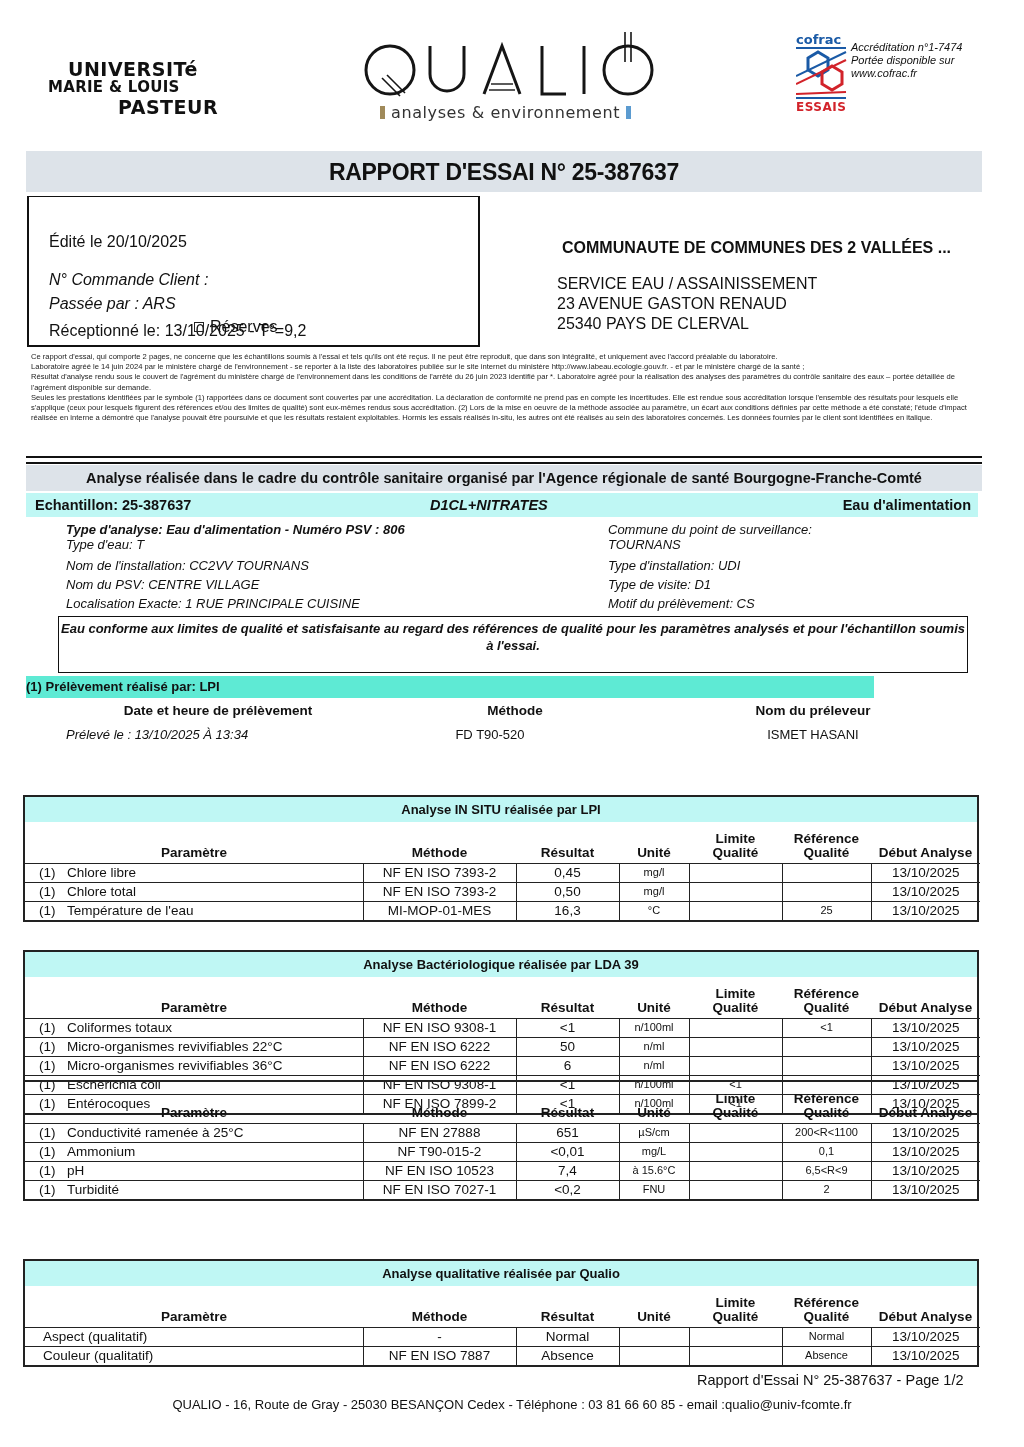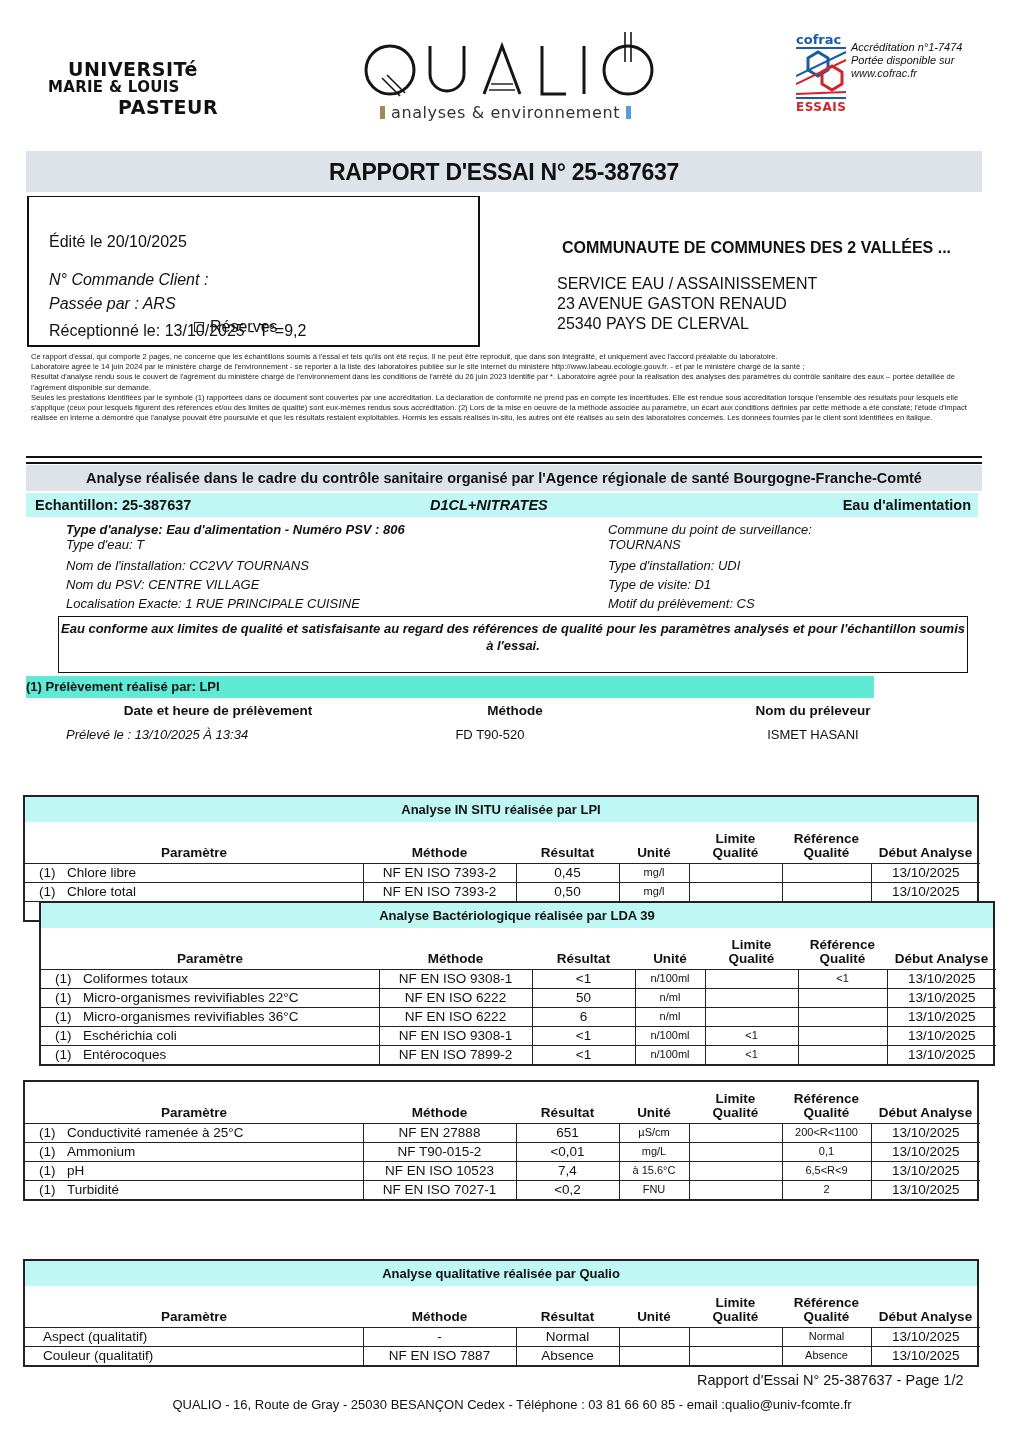--- a/index.html
+++ b/index.html
@@ -251,21 +251,21 @@
             <td>16,3</td>
             <td class="small">°C</td>
             <td class="small"></td>
             <td class="small">25</td>
             <td>13/10/2025</td>
           </tr>
         </tbody>
     </table>
   </div>
 
-  <div class="atable" style="top: 901px; margin-left: 16px;">
+  <div class="atable" style="top: 950px;">
     <div class="t-title">Analyse Bactériologique réalisée par LDA 39</div>
     <table>
       <colgroup>
         <col class="col-param">
           <col class="col-meth">
           <col class="col-res">
           <col class="col-unit">
           <col class="col-lim">
           <col class="col-ref">
           <col class="col-date">

